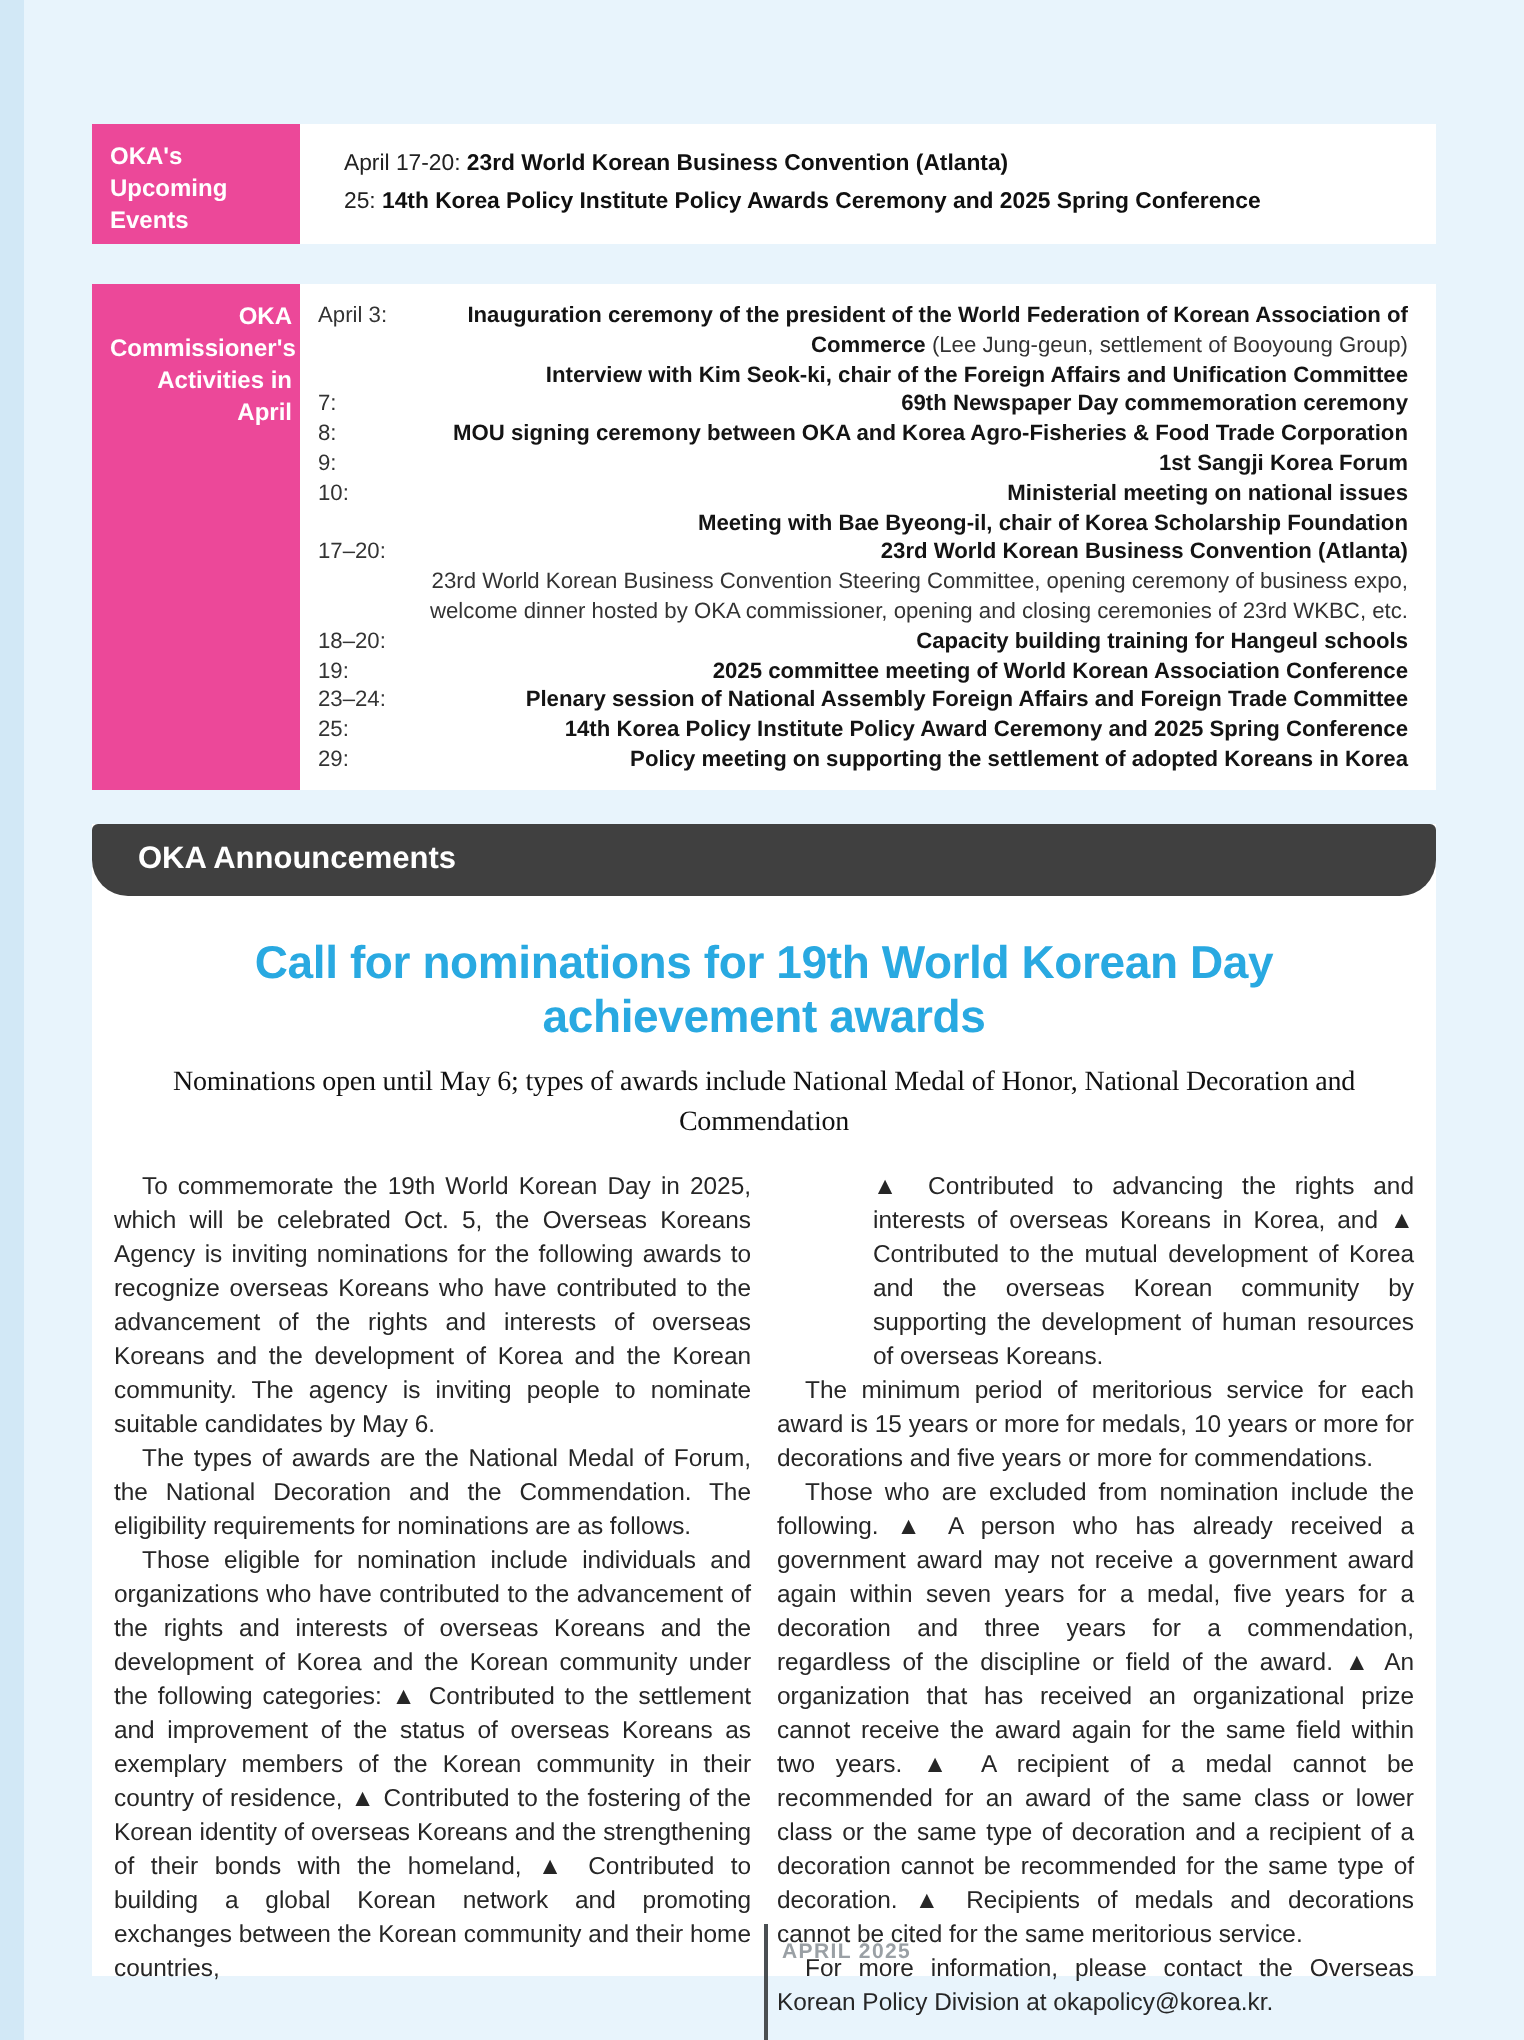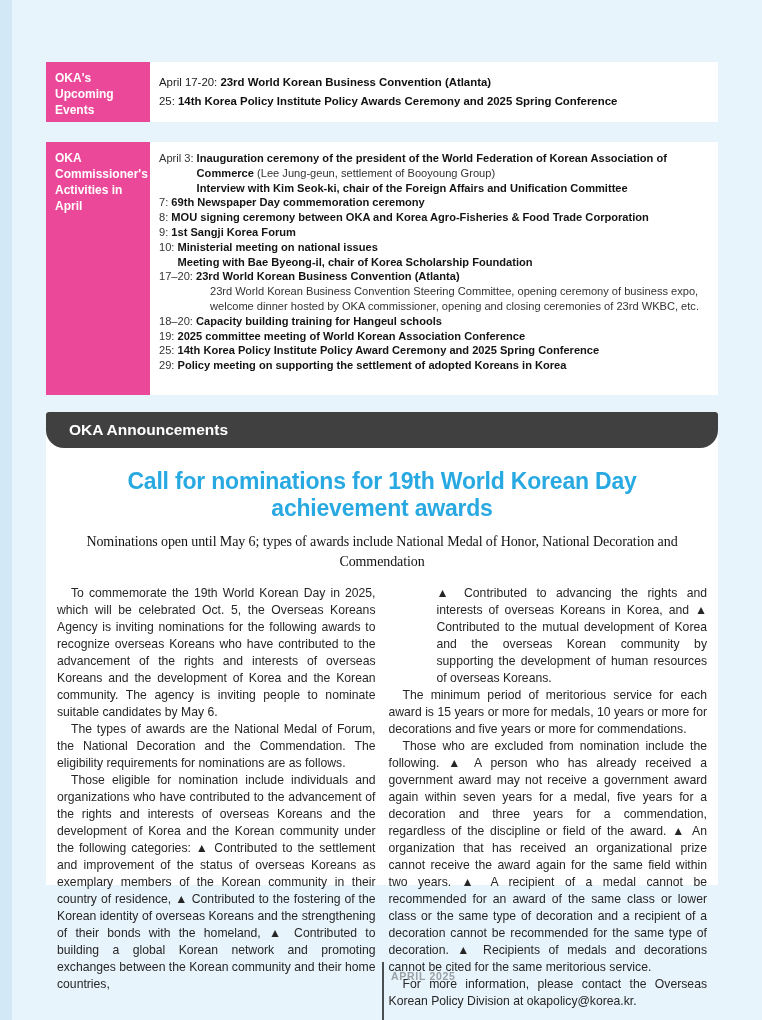--- a/index.html
+++ b/index.html
@@ -15,23 +15,23 @@
 
   
   .labeled{display:flex;align-items:stretch;}
   .labelbox{
     flex:none;width:104px;box-sizing:border-box;
     background:#ec4899;color:#ffffff;
     font-weight:bold;font-size:12px;line-height:1.33;
     padding:9px 4px 0 9px;
   }
   #events{top:62px;height:60px;}
-  #commissioner{top:142px;height:253px;}
+  #commissioner{top:142px;height:253px;text-align:right;}
 
-  .evbody{flex:1;padding:11px 14px 0 9px;font-size:11.4px;color:#222;}
+  .evbody{flex:1;padding:11px 14px 0 22px;font-size:11.4px;color:#222;}
   .ev-item{display:flex;line-height:19px;}
   .ev-date{white-space:pre;font-weight:normal;color:#222;}
   .ev-text{font-weight:bold;color:#101010;}
 
   .actbody{flex:1;padding:9px 14px 0 9px;font-size:11.1px;color:#333;}
   .act-item{display:flex;line-height:14.8px;}
   .act-date{white-space:pre;}
   .act-content{flex:1;}
   .act-line.ind{padding-left:14px;}
   .b{font-weight:bold;color:#141414;}
@@ -39,21 +39,21 @@
 
   
   #banner{
     position:absolute;left:46px;top:412px;width:672px;height:36px;z-index:2;
     background:#404040;border-radius:3px 3px 18px 18px;
     color:#fff;font-weight:bold;font-size:15.5px;
     display:flex;align-items:center;padding-left:23px;box-sizing:border-box;
   }
 
   
-  #article{top:412px;height:473px;padding-top:56px;}
+  #article{top:412px;height:576px;padding-top:56px;}
   .title{
     margin:0 10px 10px;text-align:center;
     color:#29a9e1;font-size:23px;font-weight:bold;letter-spacing:-0.2px;
   }
   .subtitle{
     margin:0 14px 14px;text-align:center;color:#111;
     font-family:"Liberation Serif", serif;
     font-size:14px;line-height:1.4;letter-spacing:-0.1px;
   }
   .cols{display:flex;gap:13px;padding:0 11px;}
@@ -139,20 +139,26 @@
           <div class="act-line"><span class="b">Capacity building training for Hangeul schools</span></div>
         </div>
       </div>
       <div class="act-item">
         <span class="act-date">19: </span>
         <div class="act-content">
           <div class="act-line"><span class="b">2025 committee meeting of World Korean Association Conference</span></div>
         </div>
       </div>
       <div class="act-item">
+        <span class="act-date">23–24: </span>
+        <div class="act-content">
+          <div class="act-line"><span class="b">Plenary session of National Assembly Foreign Affairs and Foreign Trade Committee</span></div>
+        </div>
+      </div>
+      <div class="act-item">
         <span class="act-date">25: </span>
         <div class="act-content">
           <div class="act-line"><span class="b">14th Korea Policy Institute Policy Award Ceremony and 2025 Spring Conference</span></div>
         </div>
       </div>
       <div class="act-item">
         <span class="act-date">29: </span>
         <div class="act-content">
           <div class="act-line"><span class="b">Policy meeting on supporting the settlement of adopted Koreans in Korea</span></div>
         </div>

